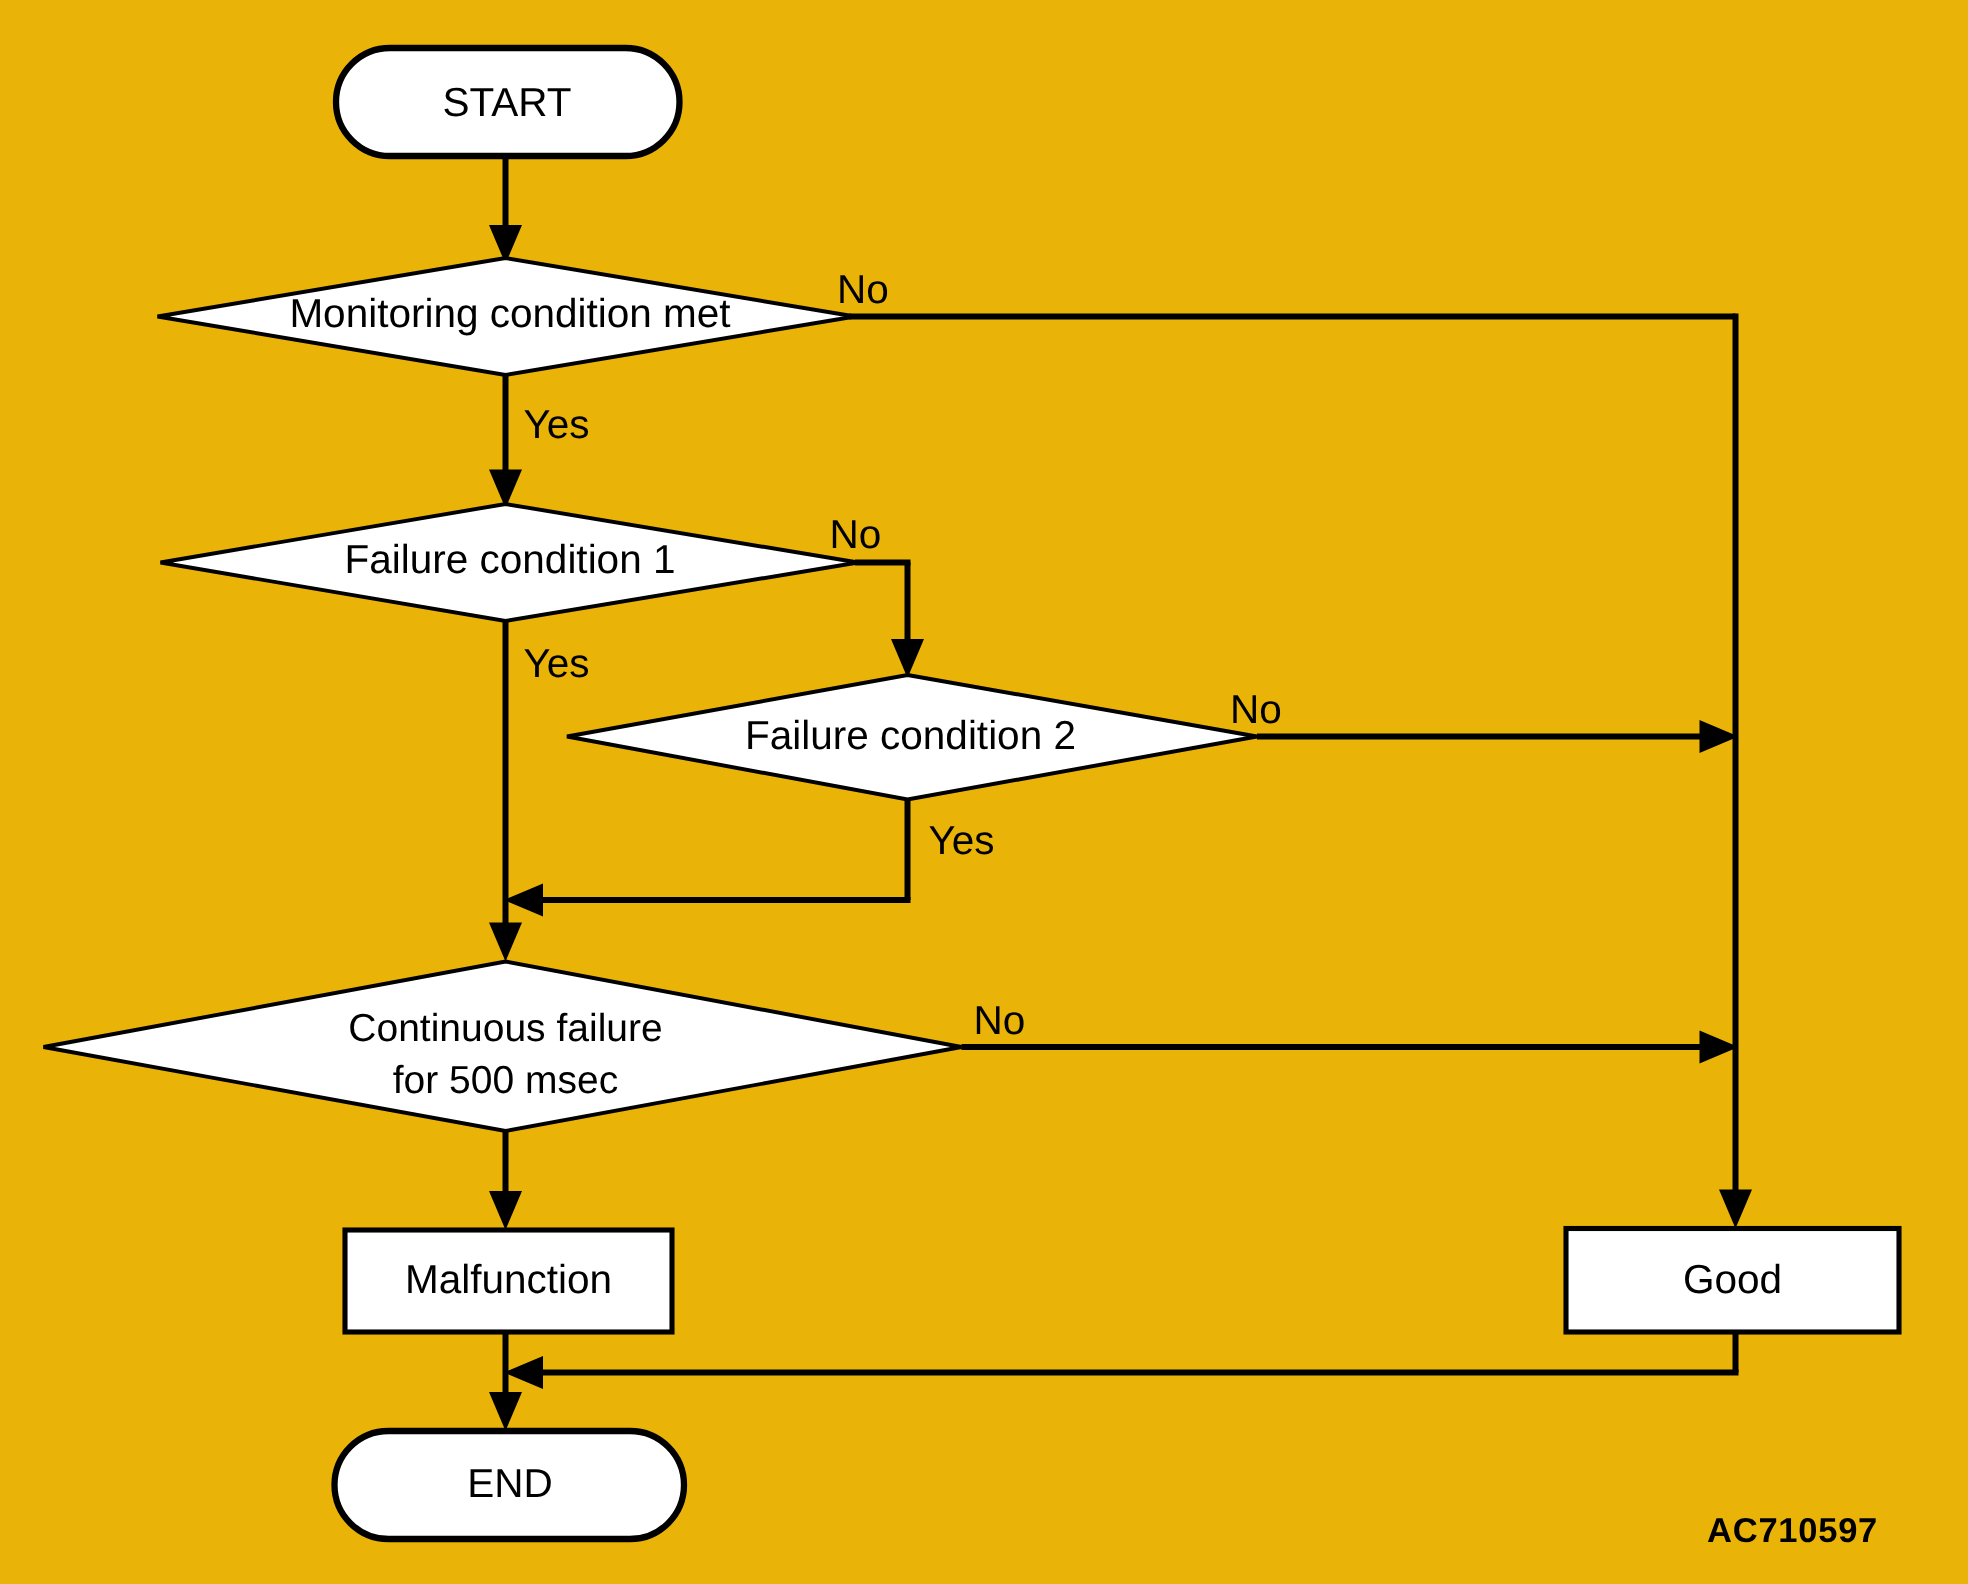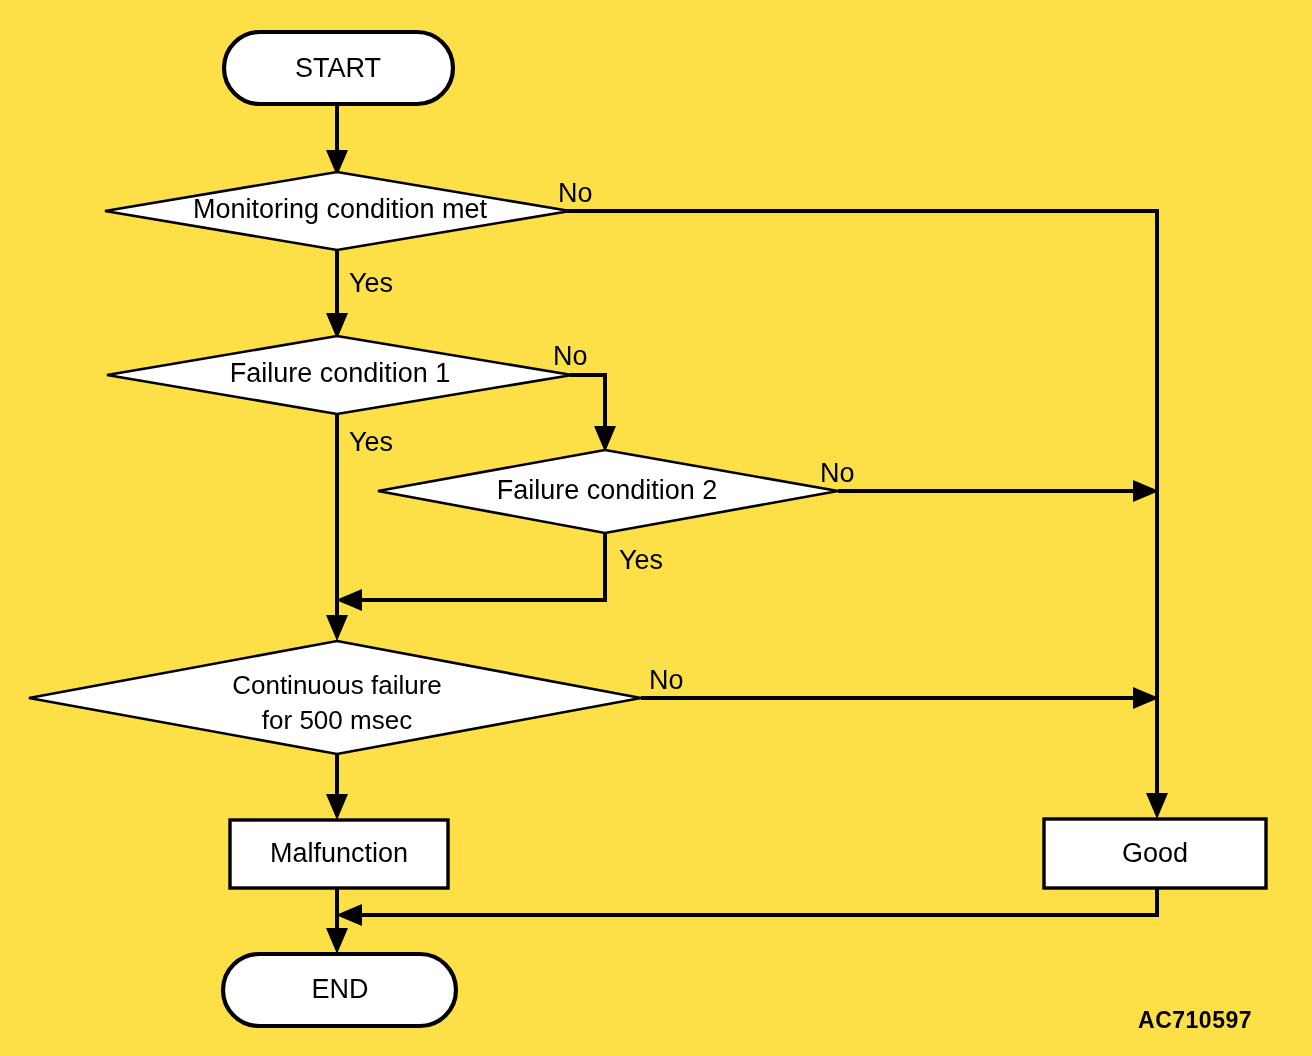--- a/index.html
+++ b/index.html
@@ -10,21 +10,21 @@
   body {
     width: 1312px;
     height: 1056px;
     font-family: "Liberation Sans", sans-serif;
     overflow: hidden;
   }
   #flowchart-root {
     position: relative;
     width: 1312px;
     height: 1056px;
-    background: #fde047;
+    background: #eab308;
   }
   svg#flow-svg {
     position: absolute;
     top: 0;
     left: 0;
     width: 1312px;
     height: 1056px;
     display: block;
   }
   .node-shape {

